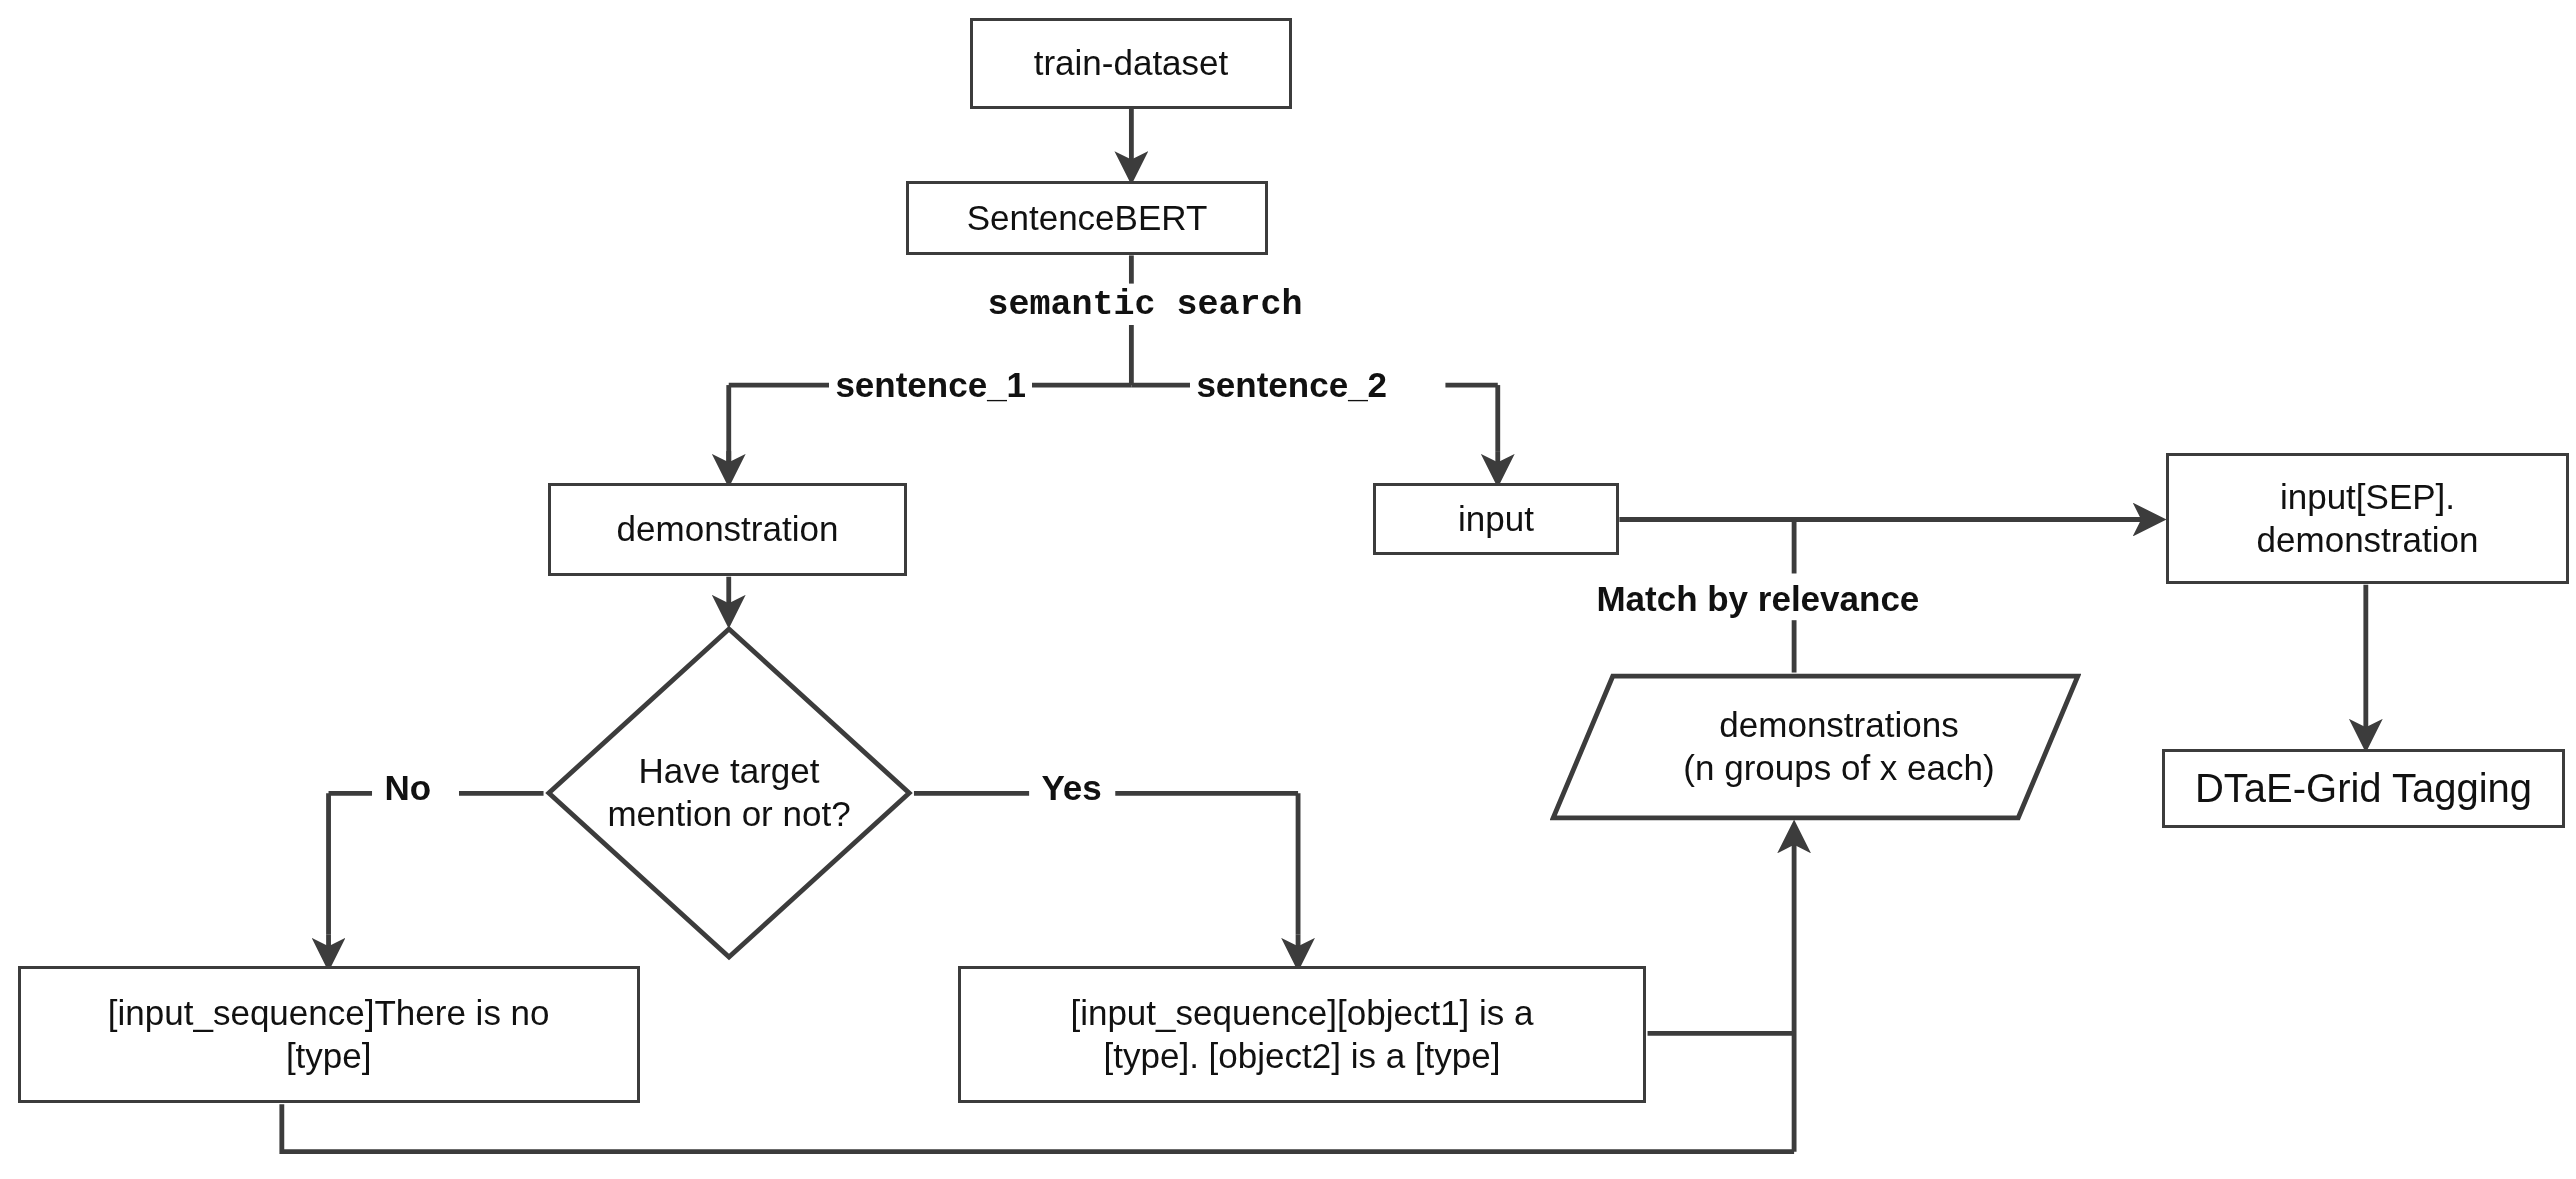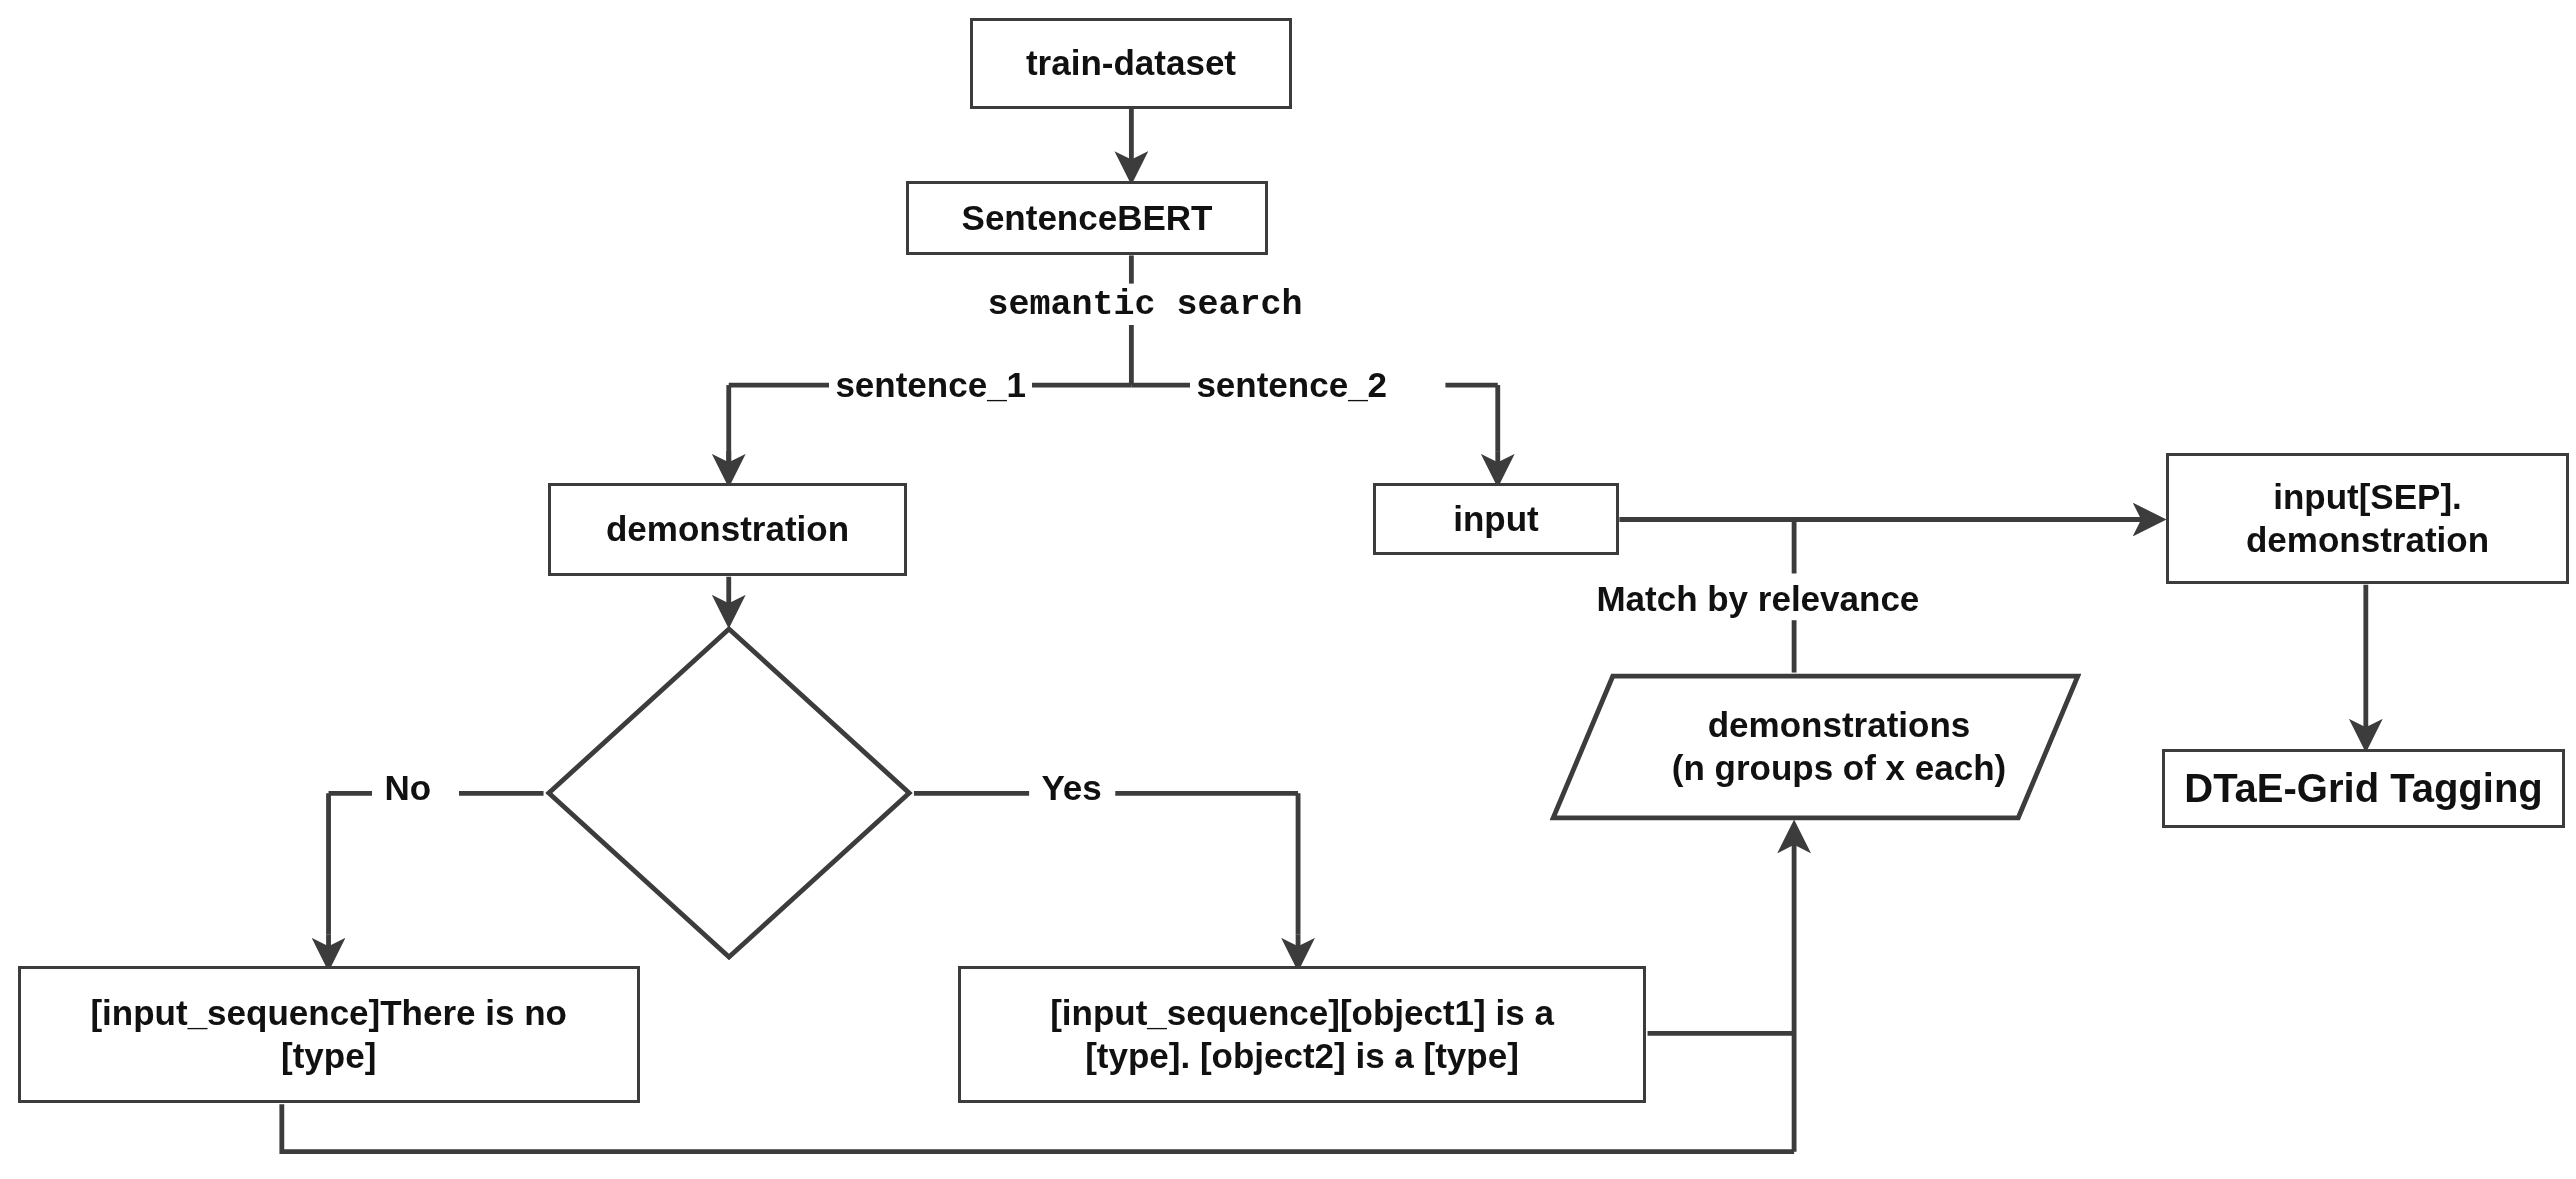--- a/index.html
+++ b/index.html
@@ -26,21 +26,21 @@
     height: 1180px;
   }
   .node {
     position: absolute;
     box-sizing: border-box;
     display: flex;
     align-items: center;
     justify-content: center;
     text-align: center;
     color: #111111;
-    font-weight: 700;
+    font-weight: 400;
     line-height: 1.22;
     background: #ffffff;
     z-index: 3;
   }
   .rect {
     border: 3.2px solid #3c3c3c;
   }
   .node-label {
     display: block;
     white-space: pre-line;
@@ -165,20 +165,22 @@
   </div>
 
   <div class="node rect" id="node-input">
     <span class="node-label">input</span>
   </div>
 
   <div class="node" id="node-decision">
     <svg class="diamond-svg" viewBox="0 0 460 420" xmlns="http://www.w3.org/2000/svg">
       <polygon points="230,6 454,210 230,414 6,210" fill="#ffffff" stroke="#3c3c3c" stroke-width="6"></polygon>
     </svg>
+    <span class="node-label">Have target
+mention or not?</span>
   </div>
 
   <div class="node" id="node-demos">
     <svg class="para-svg" viewBox="0 0 660 186" xmlns="http://www.w3.org/2000/svg">
       <polygon points="78,5 656,5 582,181 4,181" fill="#ffffff" stroke="#3c3c3c" stroke-width="6"></polygon>
     </svg>
     <span class="node-label">demonstrations
 (n groups of x each)</span>
   </div>
 

